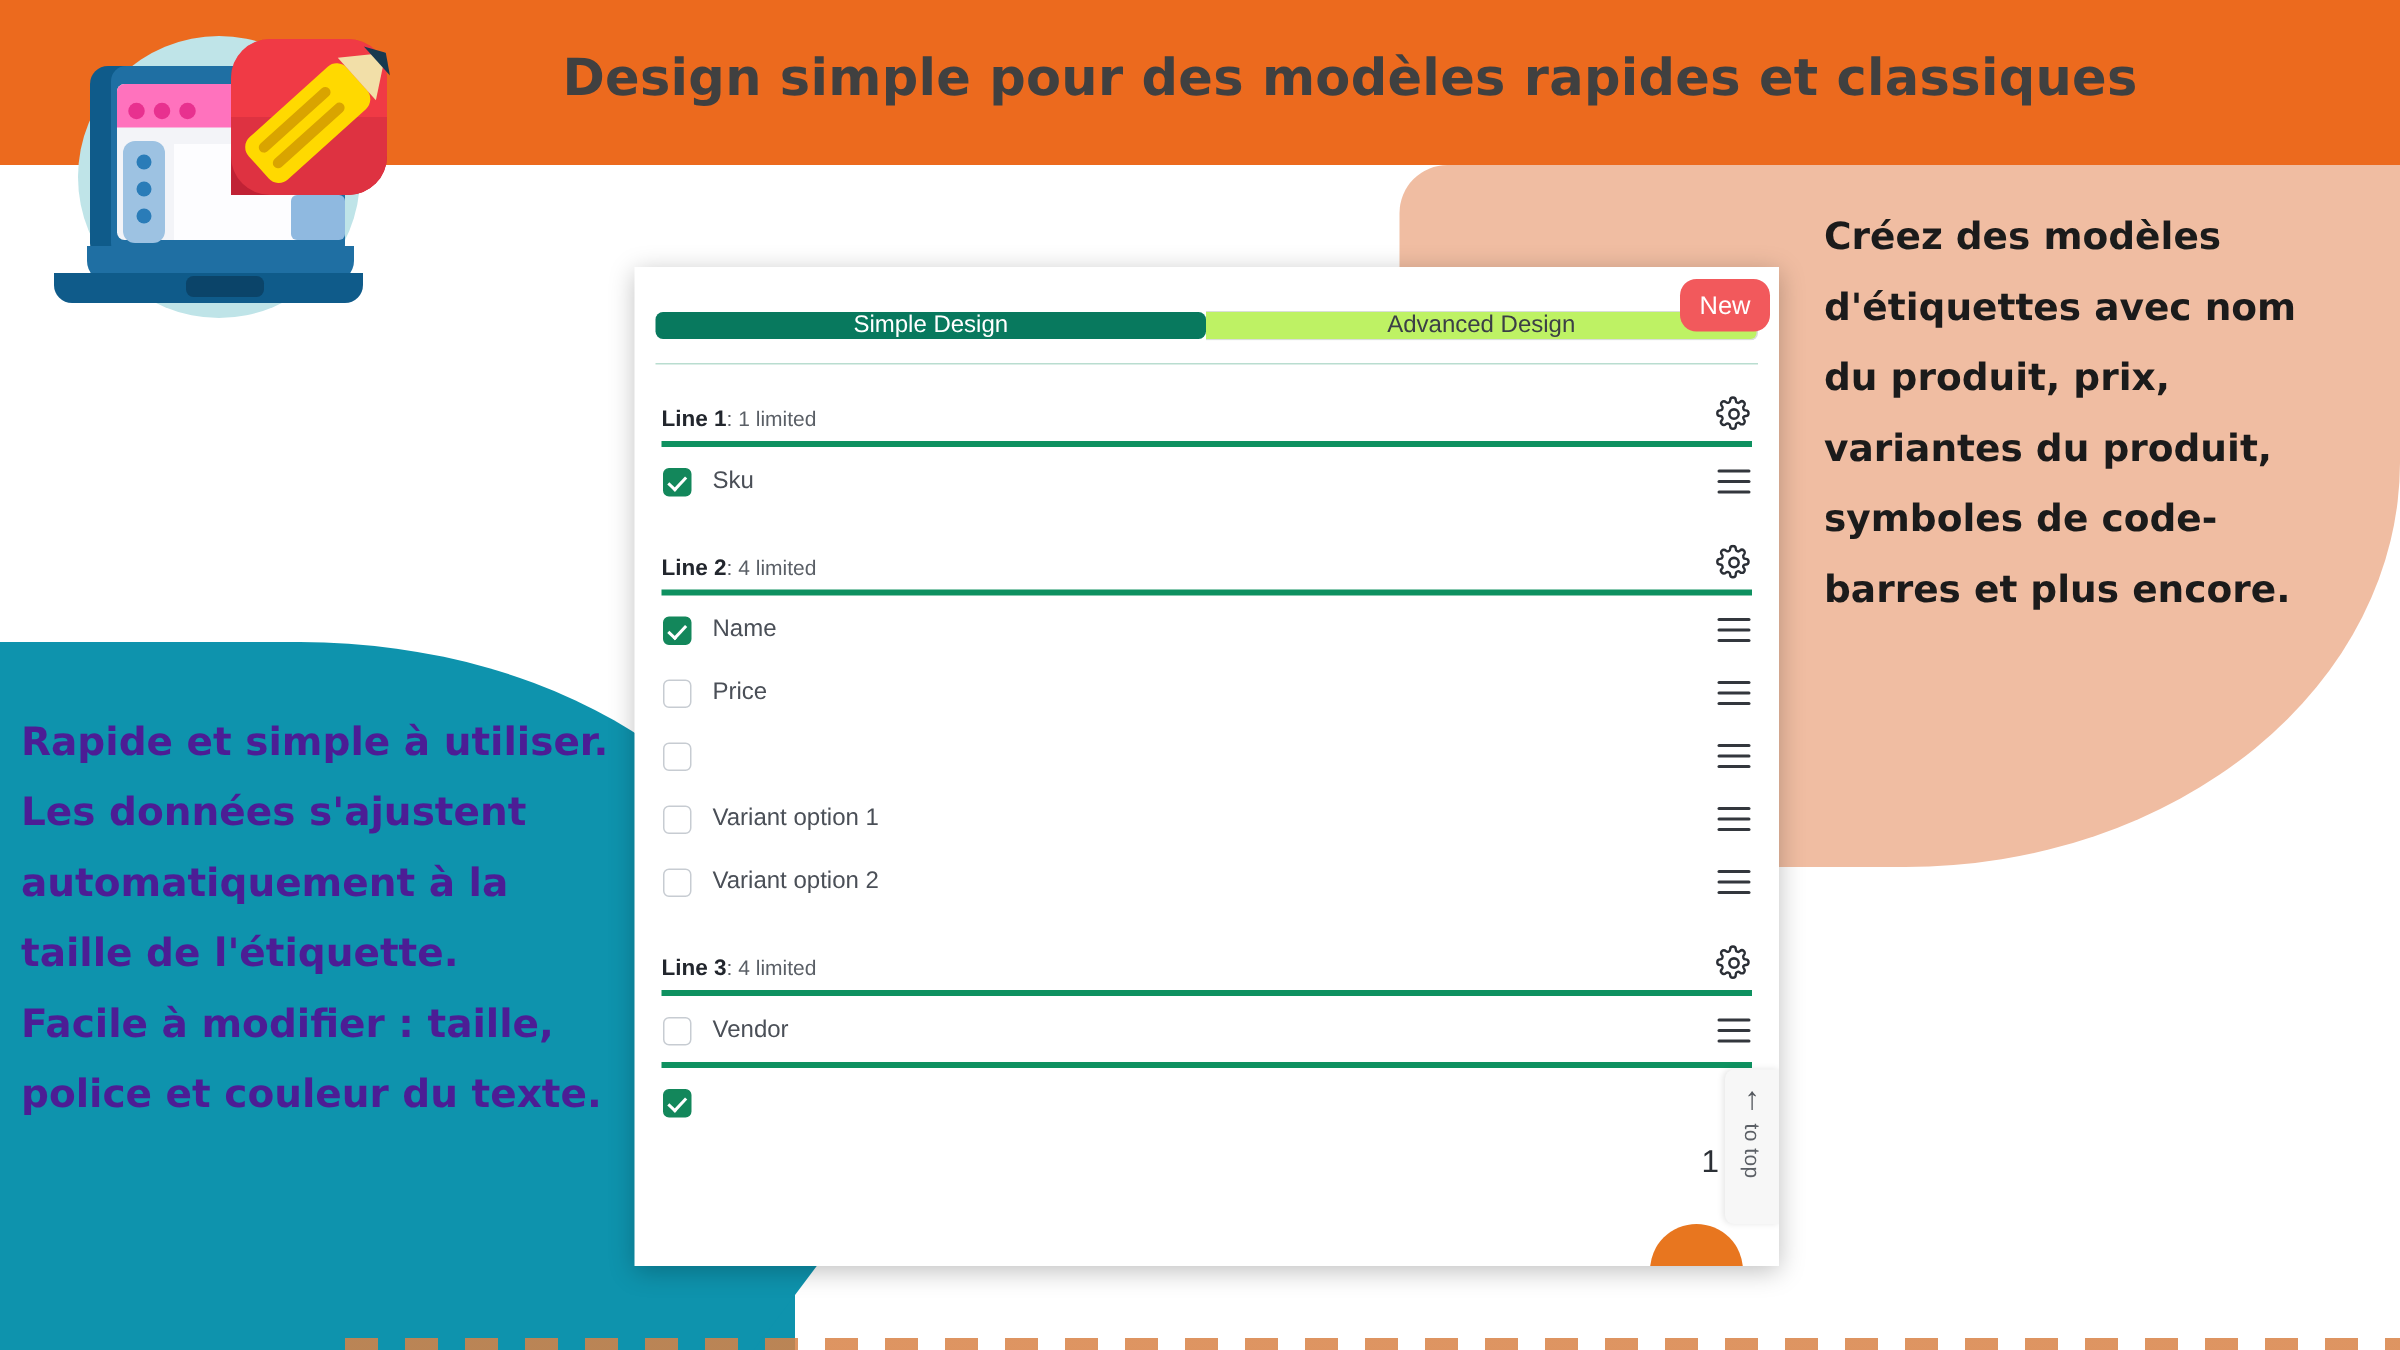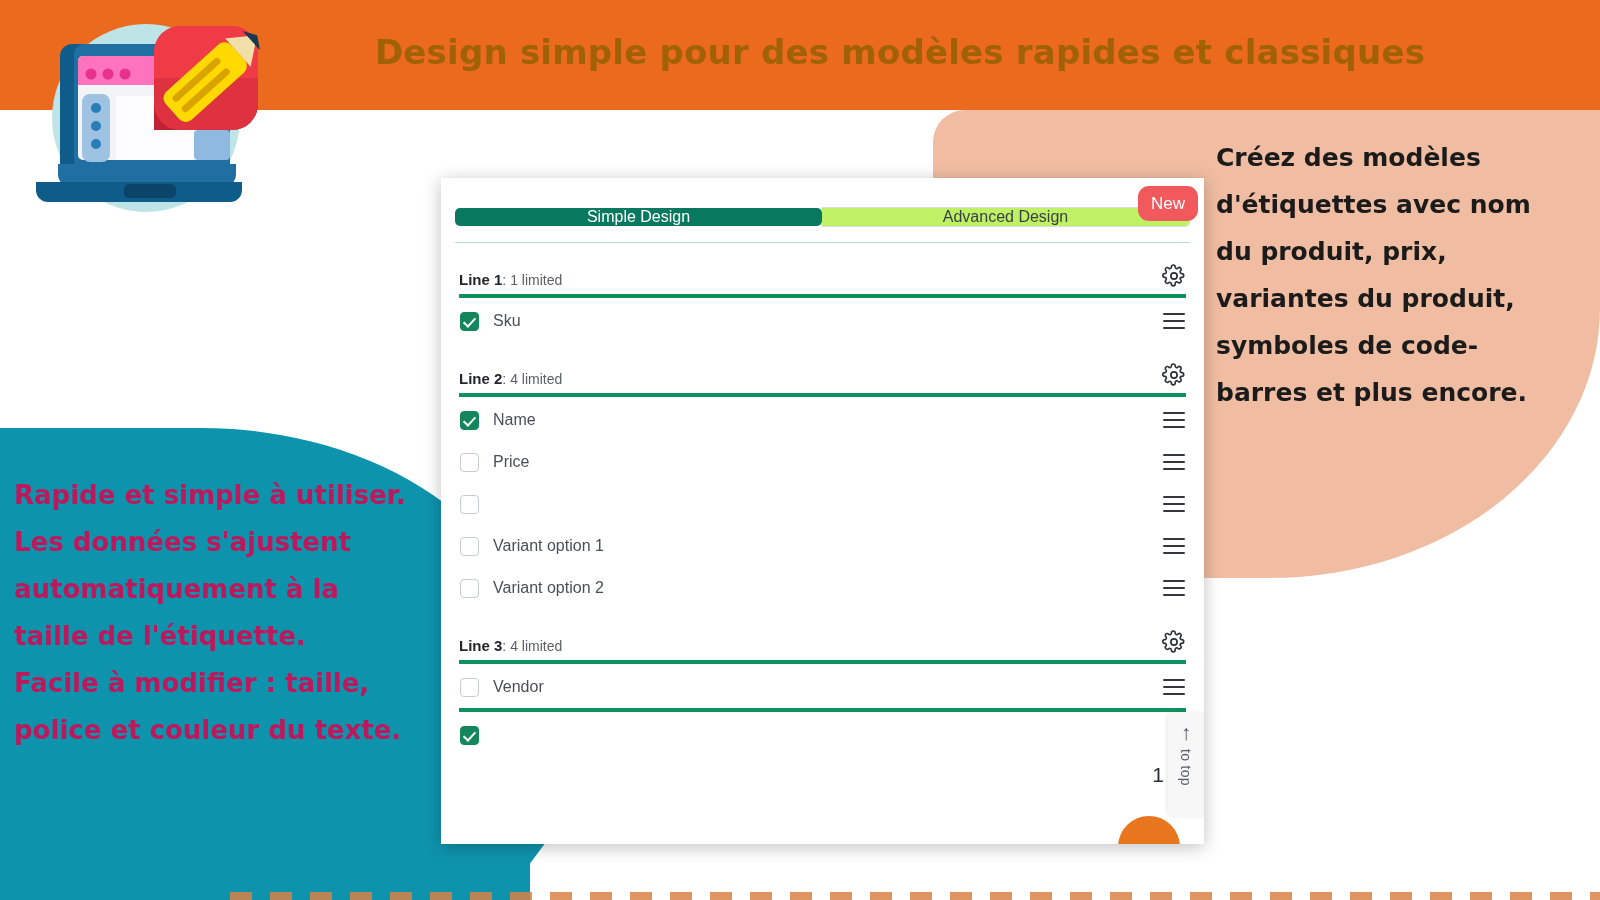--- a/index.html
+++ b/index.html
@@ -47,21 +47,21 @@
       rgba(236,106,30,0) 40px
     );
     z-index: 6;
   }
   .header-title {
     position: absolute;
     left: 300px;
     top: 32px;
     width: 1200px;
     text-align: center;
-    color: #a16207;
+    color: #404040;
     font-size: 34px;
     font-weight: bold;
     letter-spacing: 0.2px;
     z-index: 7;
     font-family: "DejaVu Sans", sans-serif;
   }
 
   
   .logo-wrap {
     position: absolute;
@@ -104,21 +104,21 @@
     z-index: 2;
     clip-path: polygon(0 0, 100% 0, 55% 100%, 0 100%);
   }
 
   
   .left-text {
     position: absolute;
     left: 14px;
     top: 472px;
     width: 400px;
-    color: #be185d;
+    color: #4c1d95;
     font-size: 26px;
     font-weight: bold;
     line-height: 47px;
     z-index: 4;
     font-family: "DejaVu Sans", sans-serif;
     white-space: pre-line;
   }
 
   
   .right-text {
@@ -130,21 +130,21 @@
     font-size: 25px;
     font-weight: bold;
     line-height: 47px;
     z-index: 4;
     font-family: "DejaVu Sans", sans-serif;
   }
 
   
   .app-card {
     position: absolute;
-    left: 441px;
+    left: 423px;
     top: 178px;
     width: 763px;
     height: 666px;
     background: #ffffff;
     box-shadow: 0 3px 16px rgba(0,0,0,0.25);
     z-index: 6;
     overflow: hidden;
   }
 
   .tabs {

